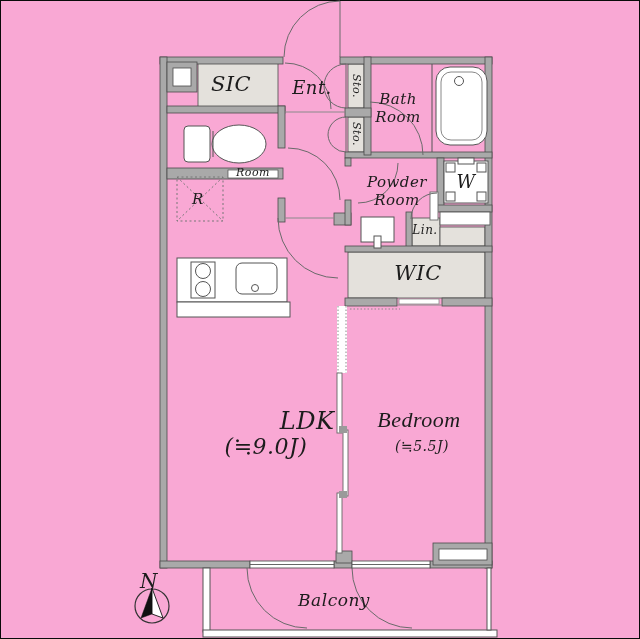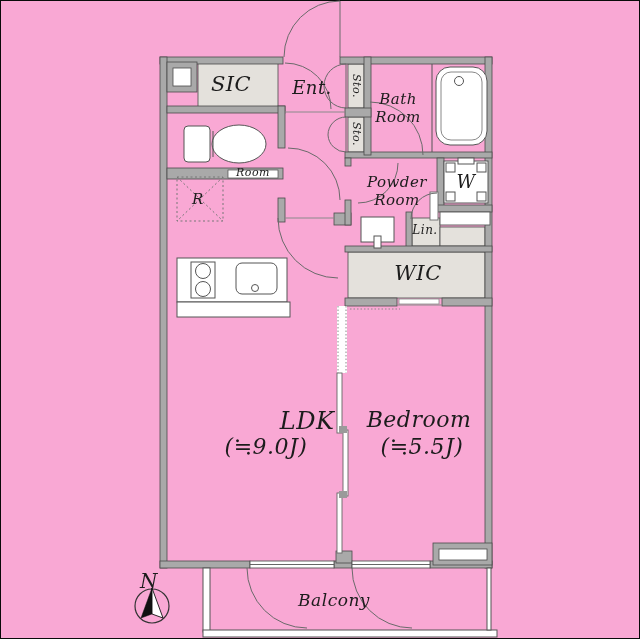--- a/index.html
+++ b/index.html
@@ -193,18 +193,18 @@
     <span>Powder</span><br>
     <span>Room</span>
   </div>
   <div class="lbl" style="left:466px;top:182px;font-size:18px;">W</div>
   <div class="lbl" style="left:425px;top:231px;font-size:12px;">Lin.</div>
   <div class="lbl" style="left:418px;top:274px;font-size:21px;">WIC</div>
   <div class="lbl" style="left:253px;top:173px;font-size:11px;">Room</div>
   <div class="lbl" style="left:198px;top:199px;font-size:15px;">R</div>
   <div class="lbl" style="left:262px;top:421px;font-size:24px;margin-left:45px;">LDK</div>
   <div class="lbl" style="left:266px;top:447px;font-size:22px;">(≒9.0J)</div>
-  <div class="lbl" style="left:419px;top:420px;font-size:22px;">Bedroom</div>
-  <div class="lbl" style="left:422px;top:447px;font-size:22px;">(≒5.5J)</div>
+  <div class="lbl" style="left:419px;top:420px;font-size:22px;font-family:Liberation Serif, serif;">Bedroom</div>
+  <div class="lbl" style="left:422px;top:447px;font-size:14px;">(≒5.5J)</div>
   <div class="lbl" style="left:334px;top:600px;font-size:17px;">Balcony</div>
   <div class="lbl" style="left:149px;top:581px;font-size:20px;">N</div>
 
 </div>
 
 </body></html>

